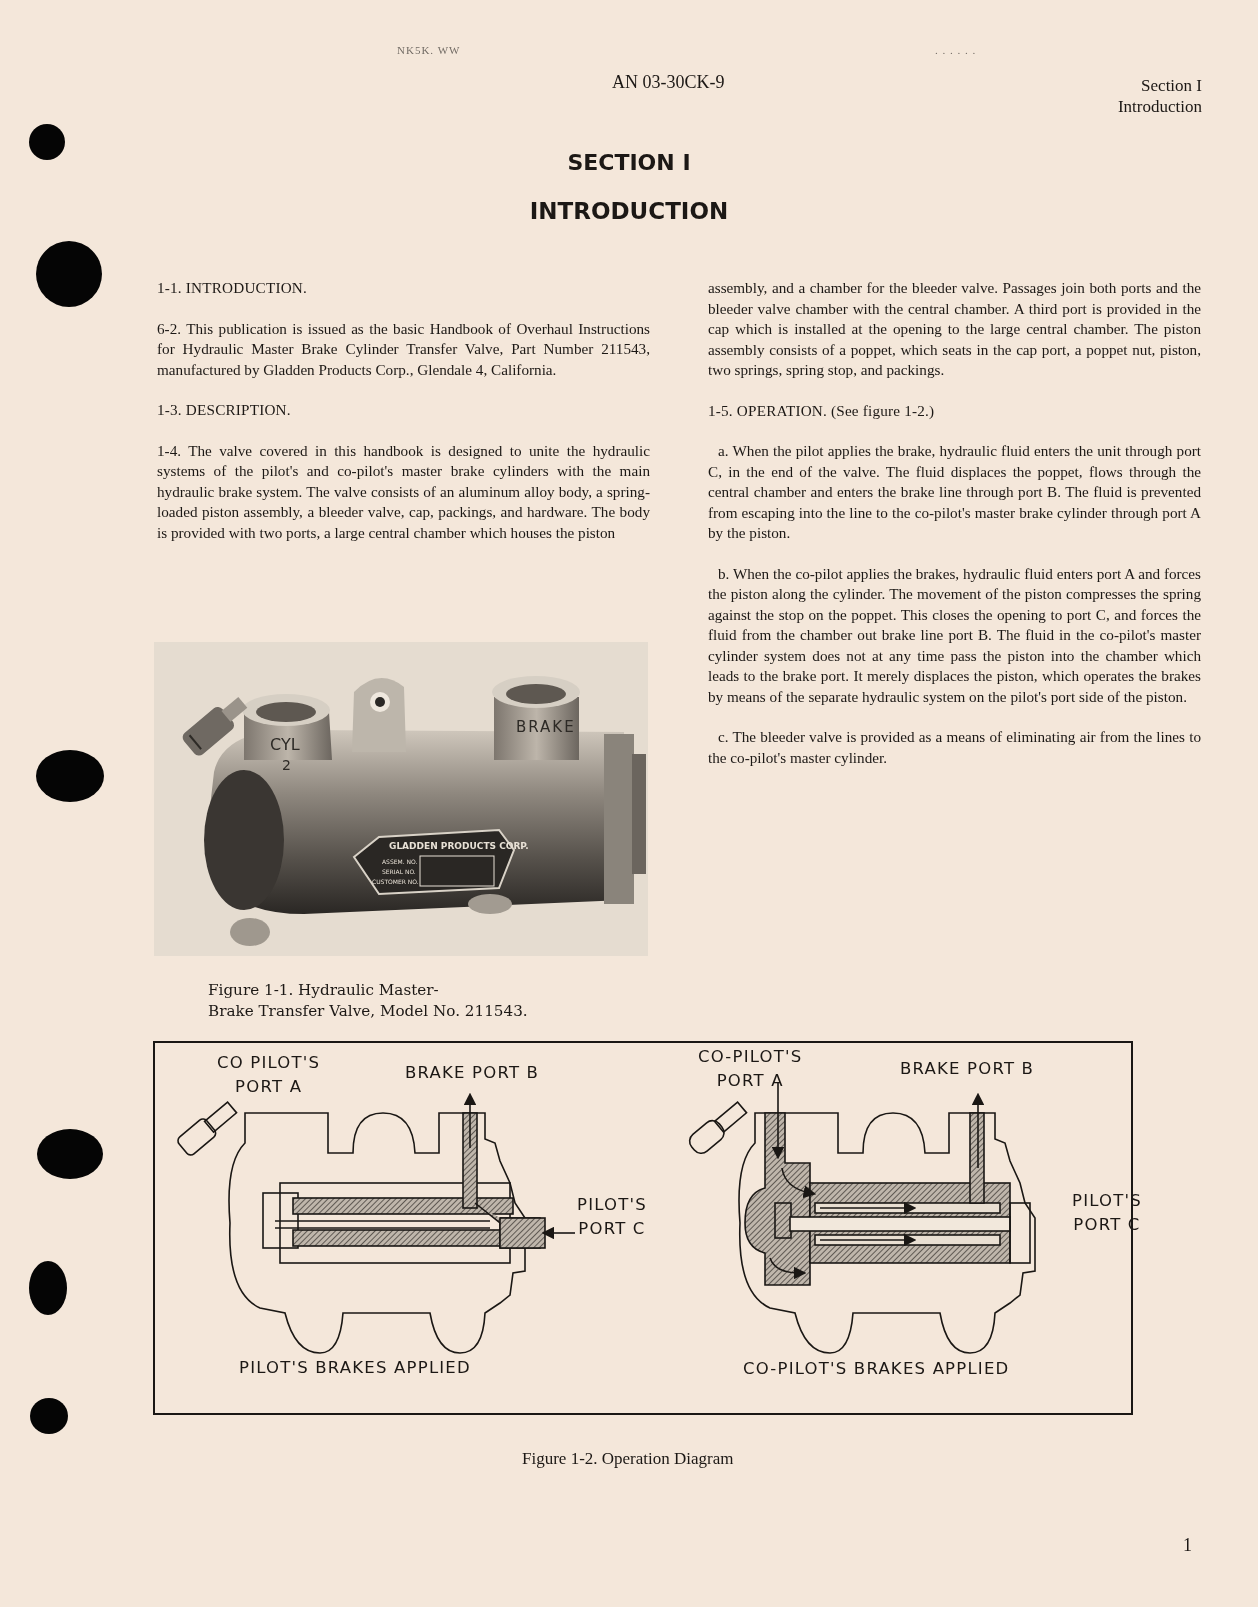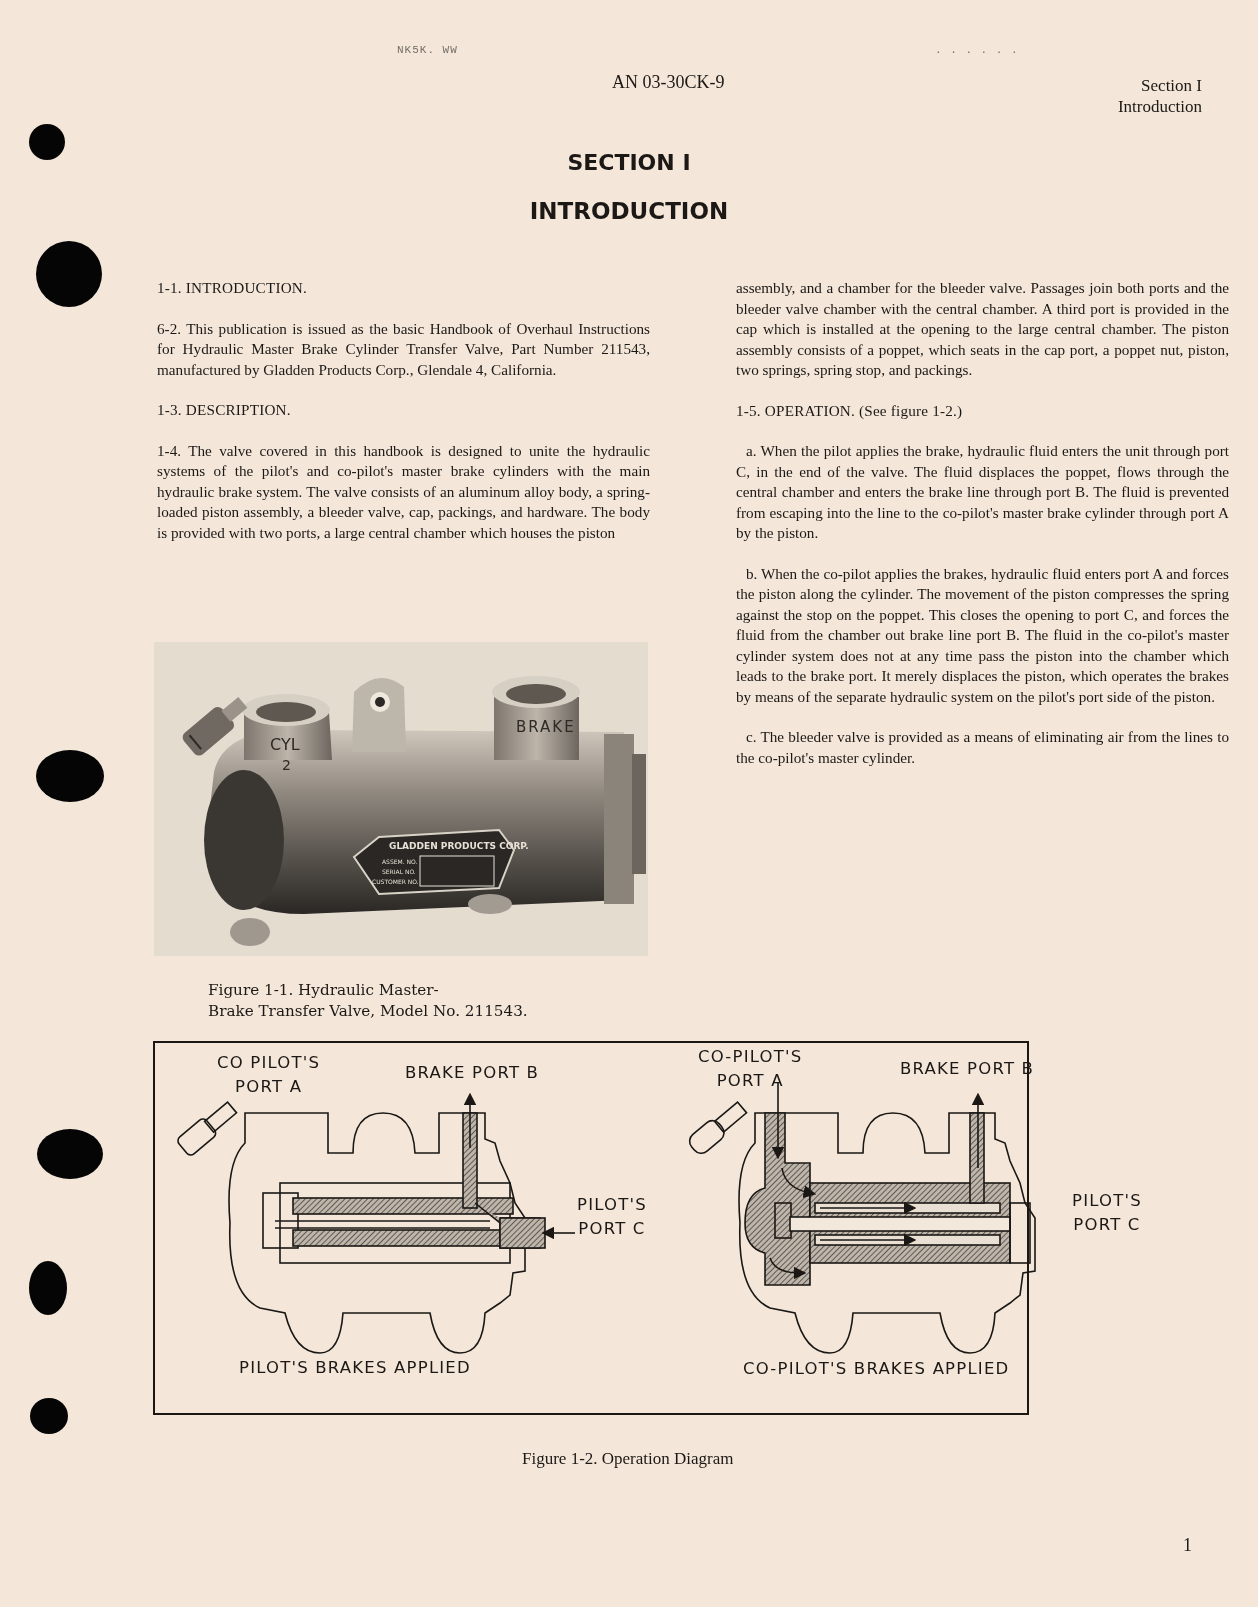--- a/index.html
+++ b/index.html
@@ -4,39 +4,39 @@
 <style>
   html, body { margin: 0; padding: 0; }
   body {
     width: 1258px; height: 1607px; position: relative; overflow: hidden;
     background: #f4e7da;
     font-family: "DejaVu Serif", serif;
     color: #1c1815;
   }
   .page { position: absolute; inset: 0; }
   .hole { position: absolute; background: #050505; border-radius: 50%; }
-  .smudge { position: absolute; font-family: Liberation Mono, monospace; font-size: 11px; color: #3a3632; letter-spacing: 1px; opacity: .7; }
+  .smudge { position: absolute; font-family: Liberation Serif, serif; font-size: 11px; color: #3a3632; letter-spacing: 1px; opacity: .7; }
   .doc-num { position: absolute; left: 612px; top: 72px; font-family: Liberation Serif, serif; font-size: 18px; }
   .section-tag { position: absolute; right: 56px; top: 75px; text-align: right; font-family: "Liberation Serif", serif; font-size: 17px; line-height: 21px; }
   .section-title { position: absolute; left: 0; width: 1258px; text-align: center; font-family: "DejaVu Sans", sans-serif; font-weight: bold; }
   .t1 { top: 150px; font-size: 22px; }
   .t2 { top: 198px; font-size: 23px; }
   .col { position: absolute; font-family: Liberation Serif, serif; font-size: 15.2px; line-height: 20.5px; text-align: justify; }
   .col p { margin: 0 0 20px 0; }
   .col-left { left: 157px; top: 278px; width: 493px; }
-  .col-right { left: 736px; top: 278px; width: 493px; }
+  .col-right { left: 708px; top: 278px; width: 493px; }
   .head { letter-spacing: .2px; }
   .indent { text-indent: 10px; }
   .photo {
     position: absolute; left: 154px; top: 642px; width: 494px; height: 314px;
     background: #e5dcd0;
   }
   .caption1 { position: absolute; left: 208px; top: 980px; width: 420px; font-size: 15.2px; line-height: 21px; }
   .figbox {
-    position: absolute; left: 153px; top: 1041px; width: 876px; height: 374px;
+    position: absolute; left: 153px; top: 1041px; width: 980px; height: 374px;
     border: 2px solid #1a1714; box-sizing: border-box;
   }
   .lbl { position: absolute; font-family: "DejaVu Sans", sans-serif; font-size: 16.5px; letter-spacing: 1.2px; line-height: 24px; text-align: center; white-space: nowrap; }
   .caption2 { position: absolute; left: 522px; top: 1449px; font-family: "Liberation Serif", serif; font-size: 17px; }
   .pageno { position: absolute; left: 1183px; top: 1535px; font-family: "Liberation Serif", serif; font-size: 18px; }
 </style>
 </head>
 <body>
 
 <div class="page">

